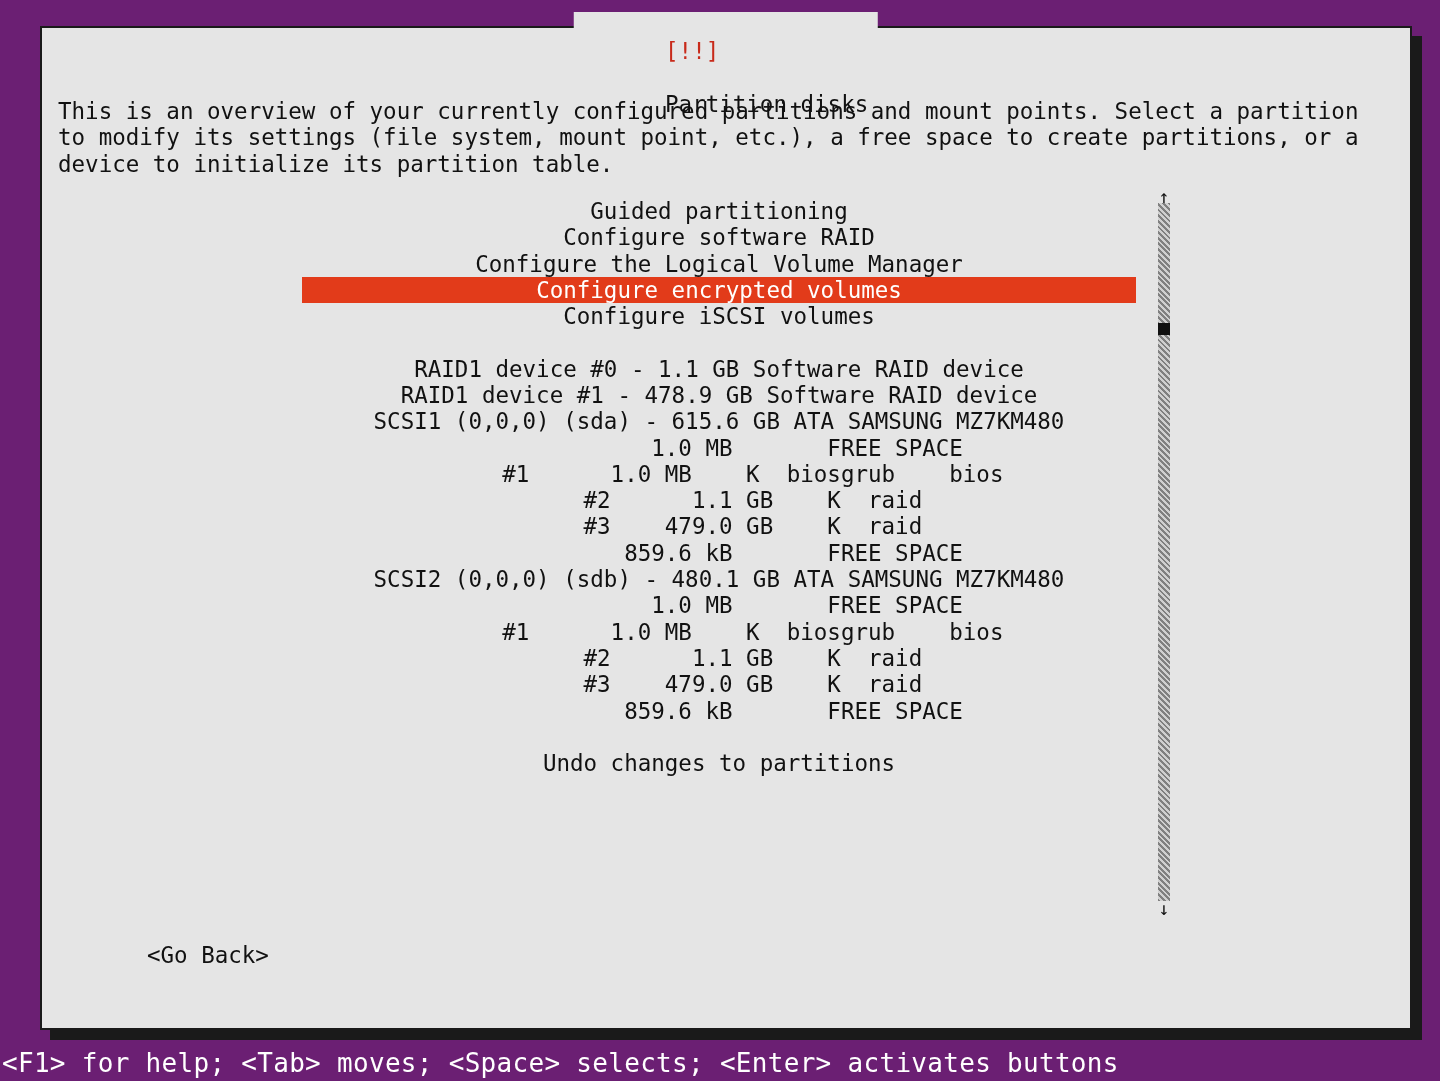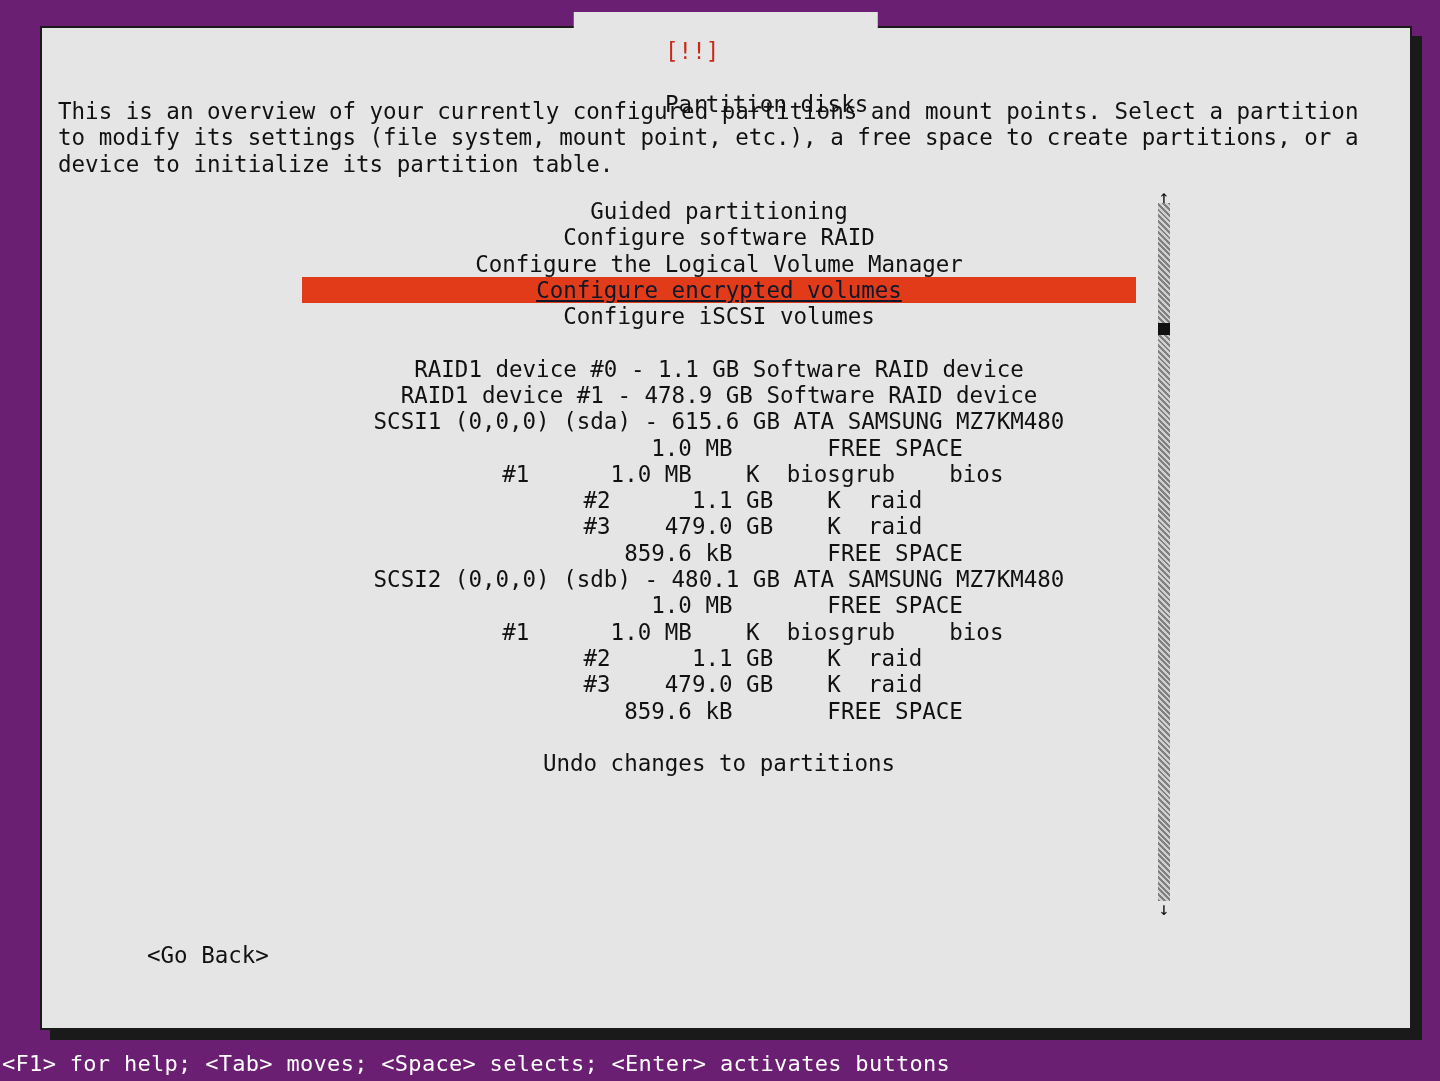--- a/index.html
+++ b/index.html
@@ -74,22 +74,21 @@
   }
 
   .menu-line {
     white-space: pre;
     width: 830px;
     padding: 0 2px;
     text-align: center;
   }
   .menu-line.selected {
     background: #e23b1a;
-    color: #0f172a;
-    text-decoration: underline;
+    color: #ffffff;
   }
   .blank-line { height: 26px; }
 
   .scroll-track {
     position: absolute;
     left: 1116px;
     top: 175px;
     width: 12px;
     height: 698px;
     background-image: repeating-linear-gradient(45deg, #808080, #808080 2px, #d0d0d0 2px, #d0d0d0 4px);
@@ -122,21 +121,21 @@
   }
 
   .footer {
     position: absolute;
     left: 0;
     right: 0;
     bottom: 0;
     height: 35px;
     background: #6b1f73;
     color: #ffffff;
-    font-size: 22px;
+    font-size: 26px;
     padding-left: 2px;
     line-height: 35px;
     white-space: nowrap;
     letter-spacing: 0.3px;
   }
 </style>
 </head>
 <body>
 
 <div class="surface">

